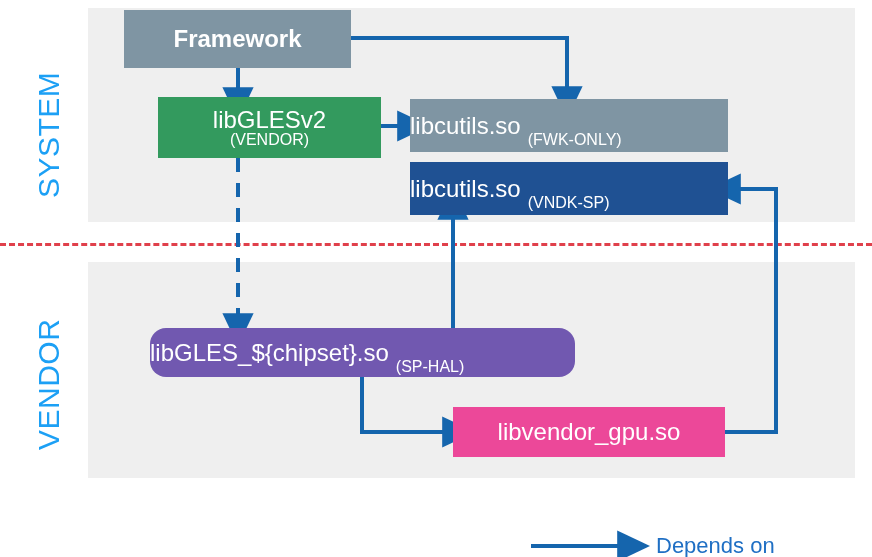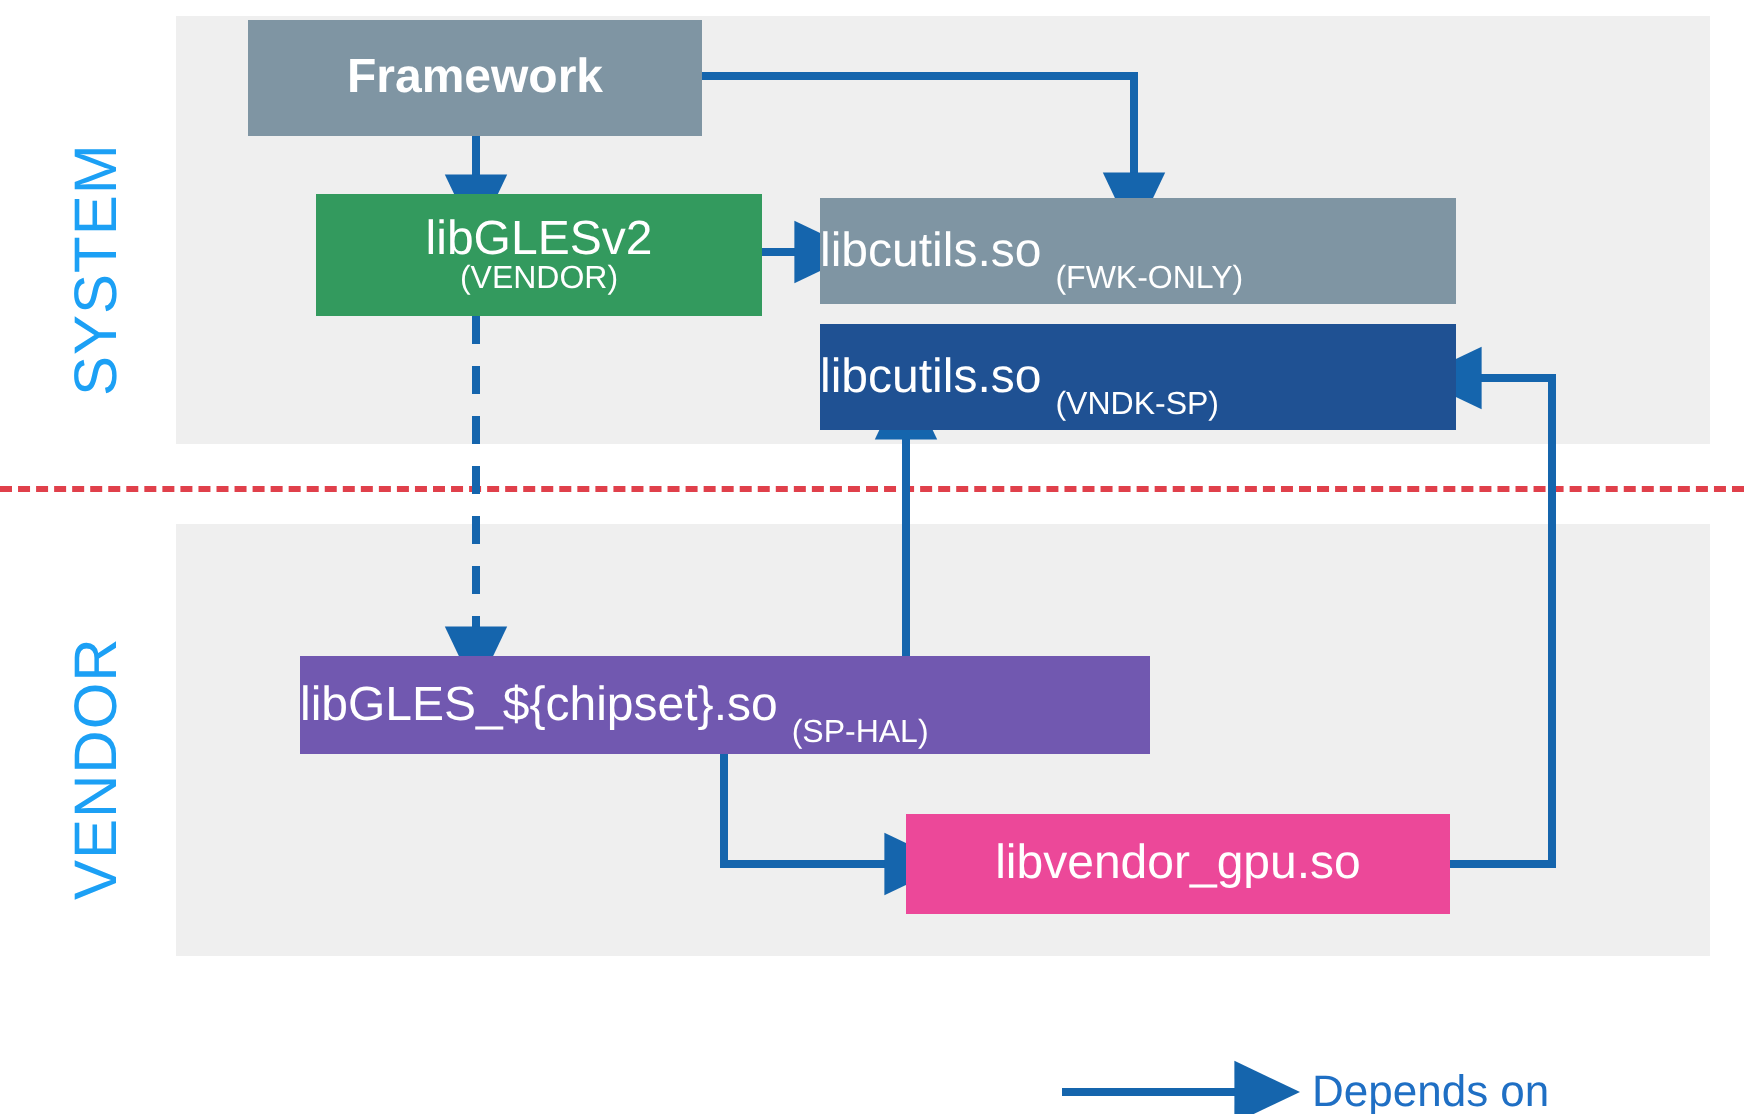--- a/index.html
+++ b/index.html
@@ -140,21 +140,21 @@
   <div class="node inline" style="left:410px; top:99px; width:318px; height:53px; background:#7f95a3;">
     <span class="main">libcutils.so</span>
     <span class="tag">(FWK-ONLY)</span>
   </div>
 
   <div class="node inline" style="left:410px; top:162px; width:318px; height:53px; background:#1f5193;">
     <span class="main">libcutils.so</span>
     <span class="tag">(VNDK-SP)</span>
   </div>
 
-  <div class="node inline" style="left:150px; top:328px; width:425px; height:49px; background:#7158b0;">
+  <div class="node inline" style="left:150px; top:328px; width:425px; height:49px; background:#7158b0;border-radius:16px;">
     <span class="main">libGLES_${chipset}.so</span>
     <span class="tag">(SP-HAL)</span>
   </div>
 
   <div class="node stacked" style="left:453px; top:407px; width:272px; height:50px; background:#ec4899;">
     <span class="main">libvendor_gpu.so</span>
   </div>
 
   <div class="legend-label" style="left:656px; top:533px;">Depends on</div>
 

